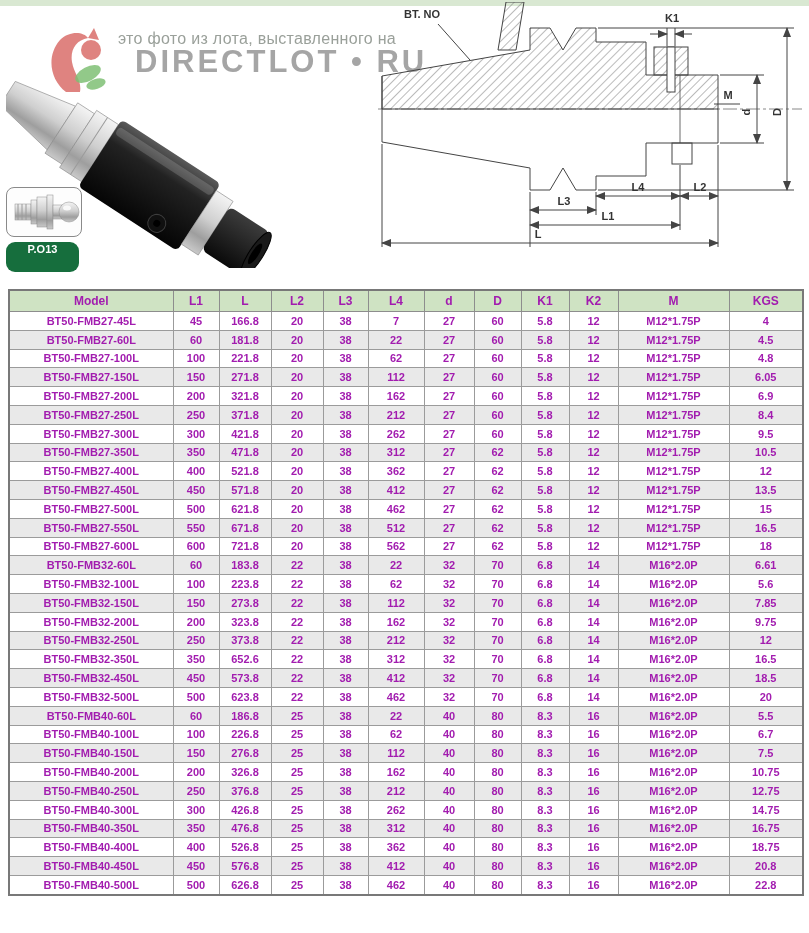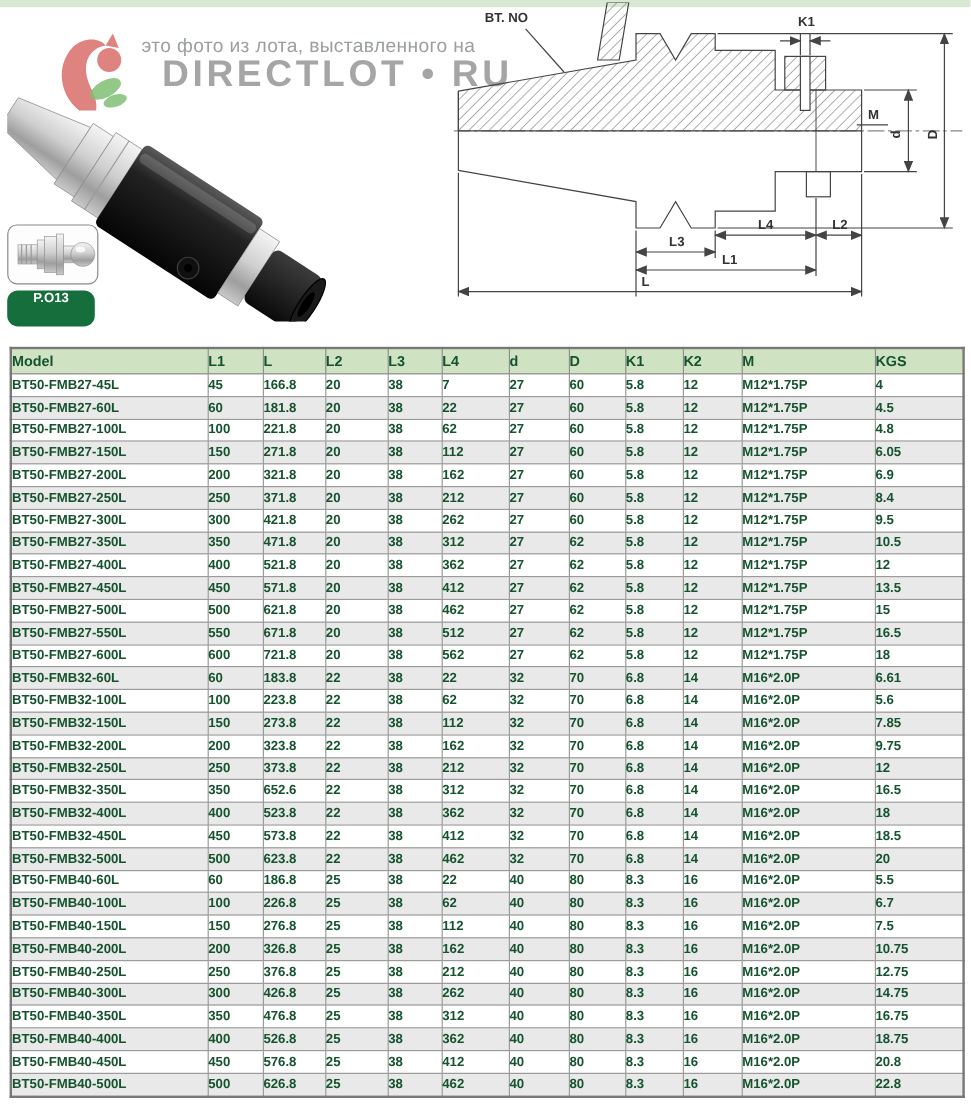--- a/index.html
+++ b/index.html
@@ -23,21 +23,21 @@
   .badge{position:absolute;left:6px;top:242px;width:73px;height:30px;line-height:15px;
          background:#166e3d;border-radius:9px;color:#fff;font-size:11px;font-weight:bold;
          text-align:center;}
 
   
   .diagram{position:absolute;left:378px;top:2px;width:430px;height:252px;}
   .diagram text{font-family:"Liberation Sans",sans-serif;font-size:11px;font-weight:bold;fill:#333;}
 
   
   .spec-table{position:absolute;left:8px;top:289px;width:794px;border-collapse:collapse;
-              table-layout:fixed;text-align:left;color:#14532d;border:2px solid #787878;}
+              table-layout:fixed;text-align:center;color:#a21caf;border:2px solid #787878;}
   .spec-table th{background:#cfe3c3;border:1px solid #8d8d8d;height:20px;font-size:12px;
                  font-weight:bold;padding:0;}
   .spec-table td{border:1px solid #9b9b9b;height:17.8px;padding:0;font-size:11px;font-weight:bold;}
   .spec-table tbody tr:nth-child(odd){background:#ffffff;}
   .spec-table tbody tr:nth-child(even){background:#e9e9e9;}
 </style>
 </head>
 <body>
 
 <div class="page">
@@ -468,34 +468,20 @@
           <td>38</td>
           <td>312</td>
           <td>32</td>
           <td>70</td>
           <td>6.8</td>
           <td>14</td>
           <td>M16*2.0P</td>
           <td>16.5</td>
         </tr>
         <tr>
-          <td>BT50-FMB32-400L</td>
-          <td>400</td>
-          <td>523.8</td>
-          <td>22</td>
-          <td>38</td>
-          <td>362</td>
-          <td>32</td>
-          <td>70</td>
-          <td>6.8</td>
-          <td>14</td>
-          <td>M16*2.0P</td>
-          <td>18</td>
-        </tr>
-        <tr>
           <td>BT50-FMB32-450L</td>
           <td>450</td>
           <td>573.8</td>
           <td>22</td>
           <td>38</td>
           <td>412</td>
           <td>32</td>
           <td>70</td>
           <td>6.8</td>
           <td>14</td>

